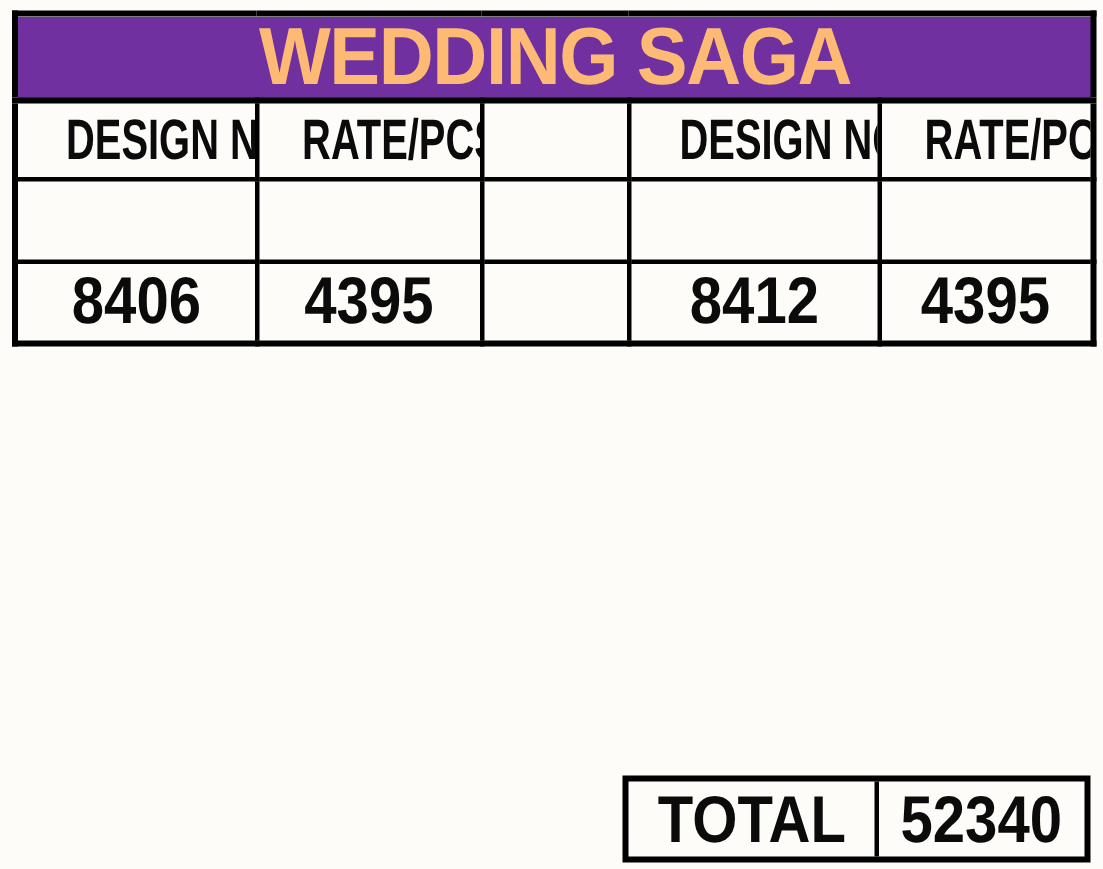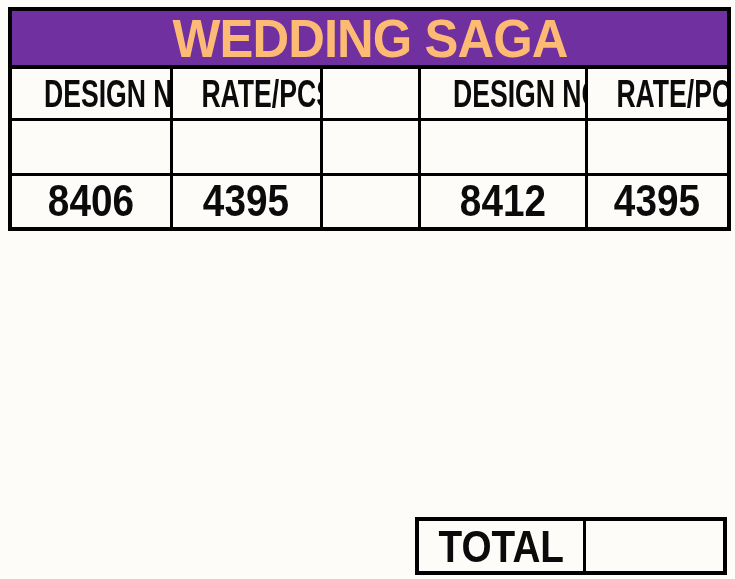--- a/index.html
+++ b/index.html
@@ -141,15 +141,18 @@
       <td><span class="num-text">8412</span></td>
       <td><span class="num-text">4395</span></td>
     </tr>
   </tbody>
     </table>
 
   <div class="total-box">
     <div class="total-cell total-label-cell">
       <span class="num-text">TOTAL</span>
     </div>
+    <div class="total-cell total-value-cell">
+      <span class="num-text">52340</span>
+    </div>
   </div>
 
 </div>
 
 </body></html>

